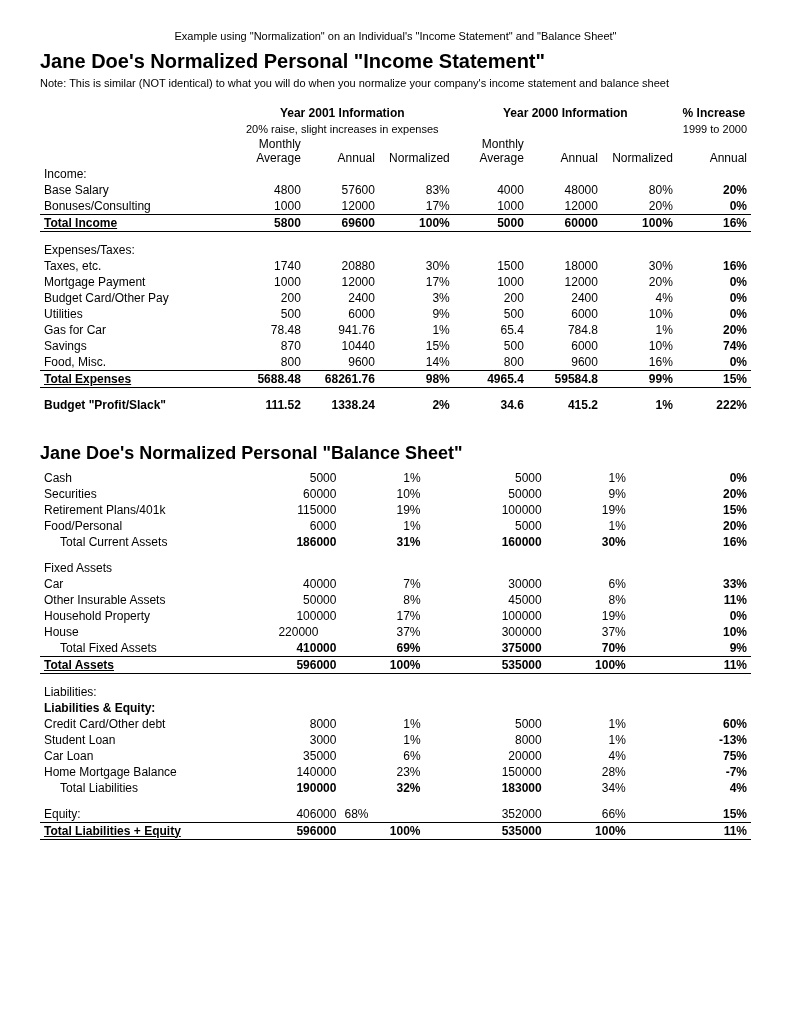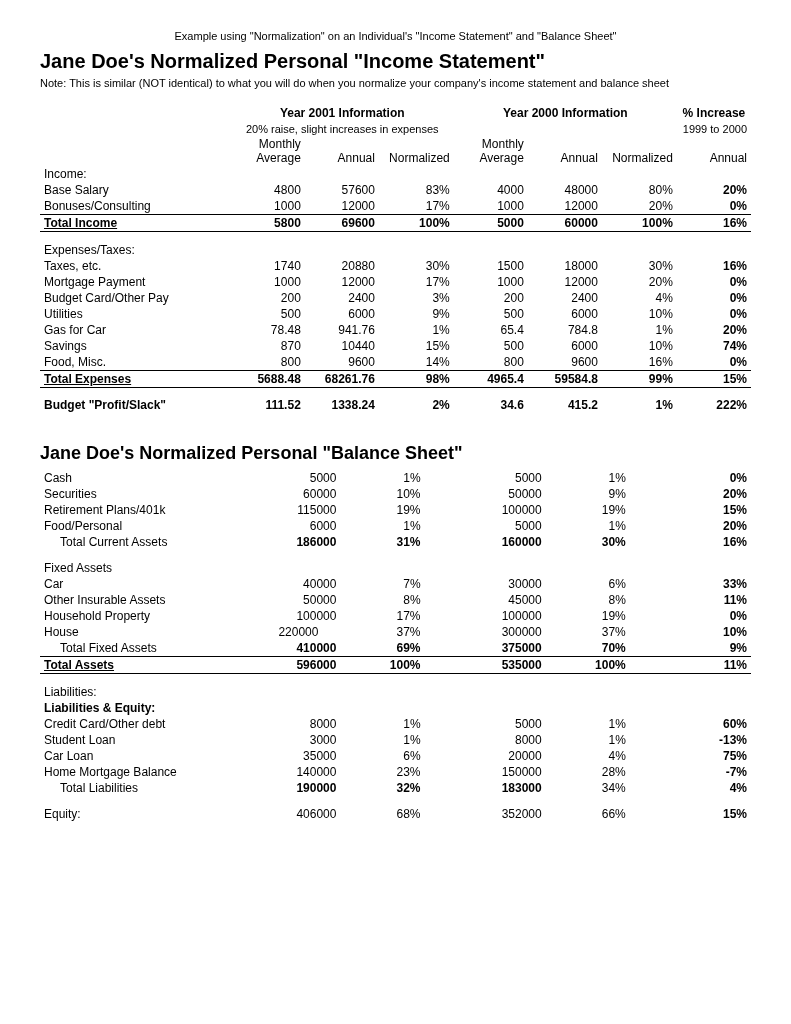--- a/index.html
+++ b/index.html
@@ -460,21 +460,31 @@
       <td style="text-align:right; font-weight:normal">34%</td>
       <td></td>
       <td style="text-align:right; font-weight:bold">4%</td>
     </tr>
     <tr class="spacer">
         <td colspan="8"></td>
       </tr>
     <tr>
       <td>Equity:</td>
       <td style="text-align:right">406000</td>
-      <td style="text-align:right">68%</td>
+      <td style="">68%</td>
       <td></td>
       <td style="text-align:right">352000</td>
       <td style="text-align:right">66%</td>
       <td></td>
       <td style="text-align:right" class="bold">15%</td>
     </tr>
+    <tr class="border-both">
+      <td class="bold underline">Total Liabilities + Equity</td>
+      <td style="text-align:right; font-weight:bold">596000</td>
+      <td style="text-align:right; font-weight:bold">100%</td>
+      <td></td>
+      <td style="text-align:right; font-weight:bold">535000</td>
+      <td style="text-align:right; font-weight:bold">100%</td>
+      <td></td>
+      <td style="text-align:right; font-weight:bold">11%</td>
+    </tr>
   </tbody>
 </table>
 
 </body></html>

